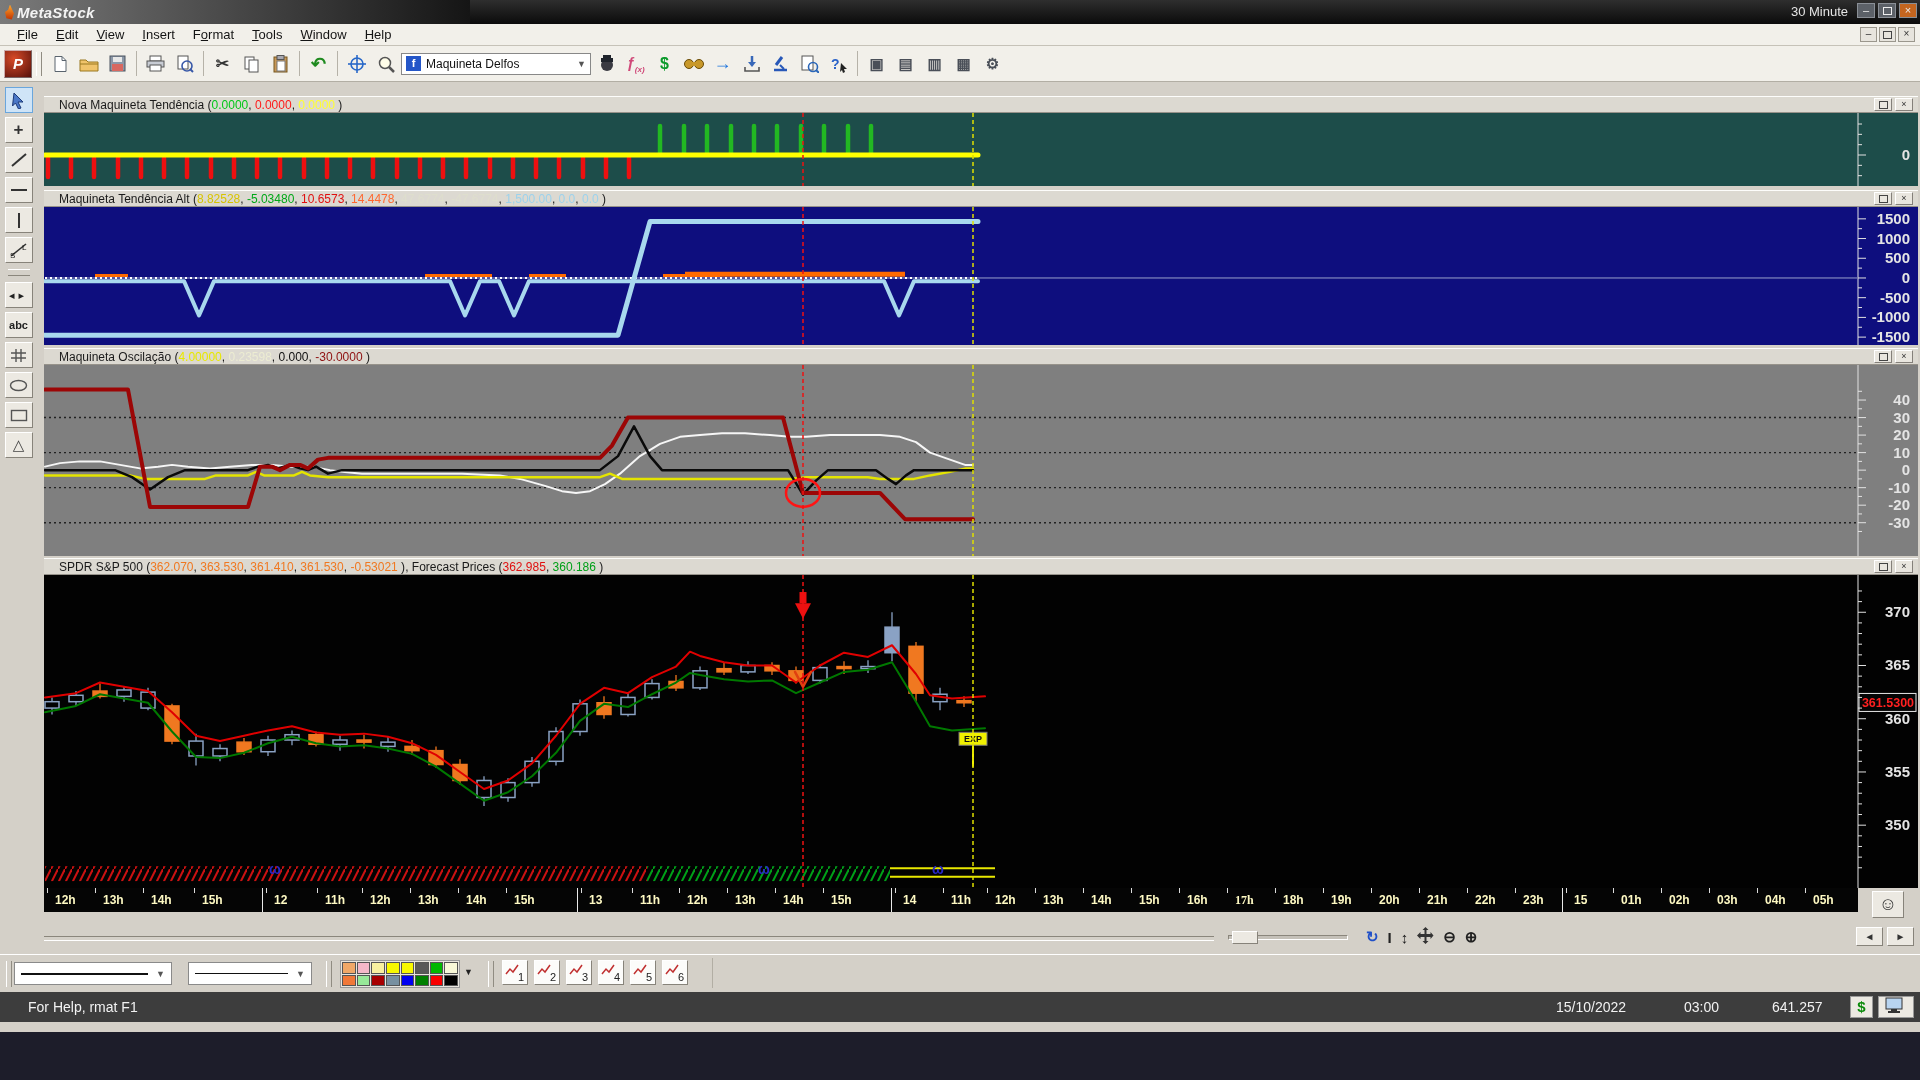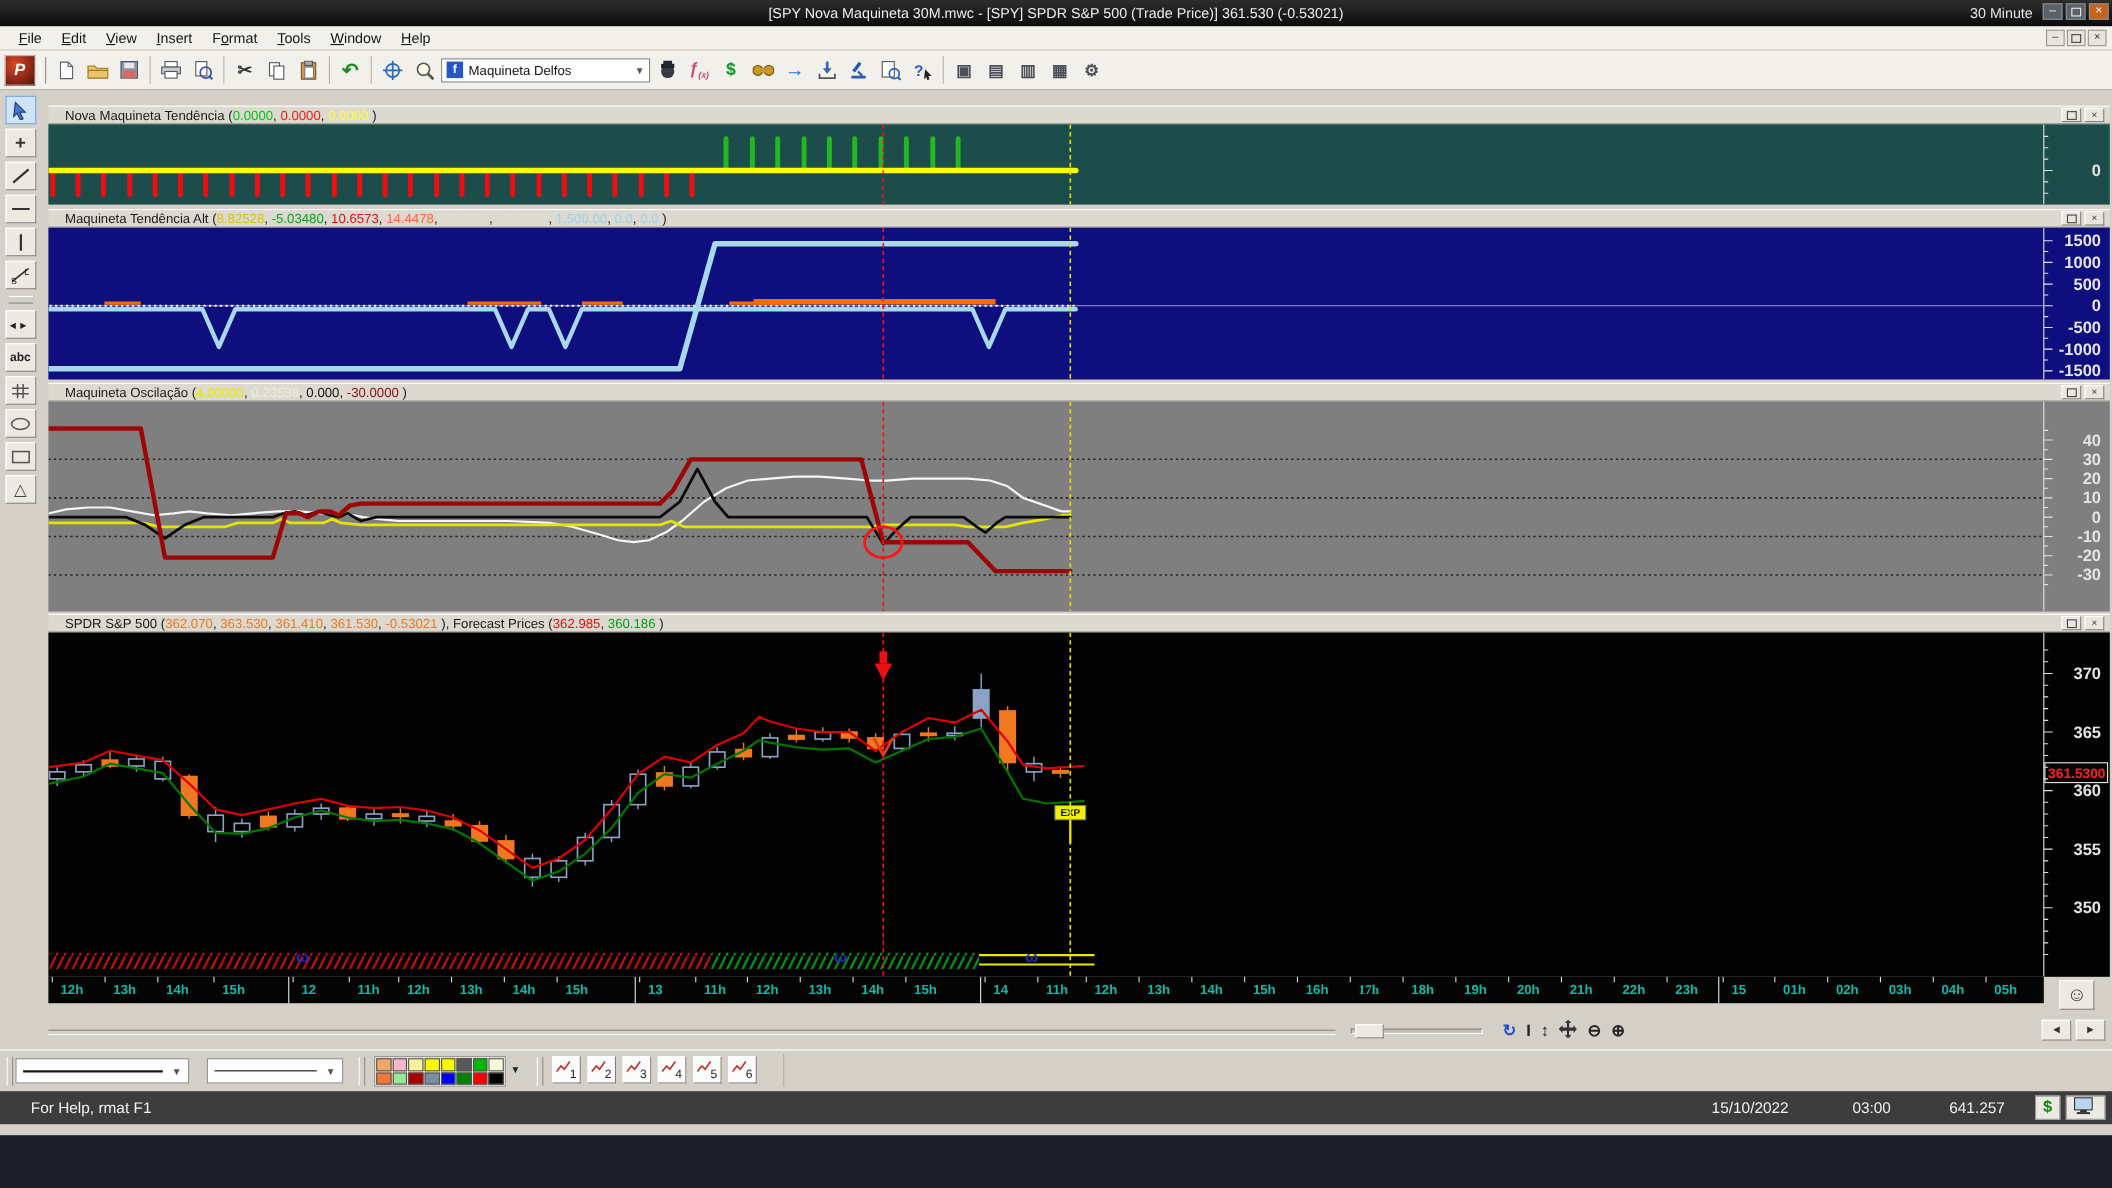--- a/index.html
+++ b/index.html
@@ -43,21 +43,21 @@
   .phbtn{width:18px;height:13px;background:#e9e6df;border:1px solid;border-color:#fff #84807ا #84807a #fff;border-color:#fff #84807a #84807a #fff;font-size:9px;line-height:11px;text-align:center;color:#333;box-sizing:border-box;}
   .phbtn .rbox{display:inline-block;width:7px;height:6px;border:1px solid #444;margin-top:2px;}
   .chart{position:absolute;left:44px;width:1874px;overflow:hidden;}
   #c-p1{top:113px;height:73px;background:#1d4d4a;}
   #c-p2{top:207px;height:138px;background:#0e0e7e;}
   #c-p3{top:365px;height:191px;background:#7f7f7f;}
   #c-p4{top:575px;height:313px;background:#020202;}
   #ph-p1{top:96px;} #ph-p2{top:190px;} #ph-p3{top:348px;} #ph-p4{top:558px;}
   
   .xaxis{position:absolute;left:44px;top:888px;width:1814px;height:24px;background:#050505;}
-  .xl{position:absolute;top:5px;font-size:12px;font-weight:bold;color:#14b8a6;}
+  .xl{position:absolute;top:5px;font-size:12px;font-weight:bold;color:#fef9c3;}
   .xt{position:absolute;top:0;width:1px;height:5px;background:#dcdcdc;}
   .xsep{position:absolute;top:0;width:1px;height:24px;background:#e9e9e9;}
   .chart-smiley{position:absolute;left:1872px;top:891px;width:32px;height:27px;background:#ece9e2;border:1px solid;border-color:#fff #87837a #87837a #fff;font-size:18px;color:#3a3a3a;text-align:center;line-height:25px;box-sizing:border-box;}
   
   .slider-track{position:absolute;left:1228px;top:935px;width:120px;height:5px;background:#c4c0b8;border:1px solid;border-color:#8a867c #fff #fff #8a867c;box-sizing:border-box;}
   .slider-thumb{position:absolute;left:1232px;top:931px;width:26px;height:13px;background:#ece9e2;border:1px solid;border-color:#fff #87837a #87837a #fff;box-sizing:border-box;}
   .sr-icons{position:absolute;left:1366px;top:926px;display:flex;gap:9px;align-items:center;height:22px;font-size:15px;color:#222;}
   .sr-arrows{position:absolute;left:1856px;top:927px;display:flex;gap:4px;}
   .srbtn{width:27px;height:19px;background:#ece9e2;border:1px solid;border-color:#fff #87837a #87837a #fff;font-size:10px;color:#333;text-align:center;line-height:17px;box-sizing:border-box;}
   .scroll-groove{position:absolute;left:44px;top:936px;width:1170px;height:3px;border-top:1px solid #8a867c;border-bottom:1px solid #fff;}
@@ -88,21 +88,24 @@
   .sb-mon{left:1878px;width:36px;height:22px;line-height:18px;}
   
   .taskbar{position:absolute;left:0;top:1032px;width:100%;height:48px;background:#1d1d2a;}
 </style>
 </head>
 <body>
 
 <div class="screen">
 
   <div class="titlebar">
-    <div class="doc-title">[SPY Nova Maquineta 30M.mwc - [SPY] SPDR S&amp;P 500 (Trade Price)]   361.530 (-0.53021)</div>
+    <div class="logo-zone">
+      <span class="logo-flame"></span>
+      <span class="logo-text">MetaStock</span>
+    </div>
     <div class="periodicity">30 Minute</div>
     <div class="win-btns">
       <div class="wbtn">–</div>
       <div class="wbtn"><span class="rbox"></span></div>
       <div class="wbtn close">×</div>
     </div>
   </div>
 
   <div class="menubar">
     <div id="menu-items" style="display:flex">

